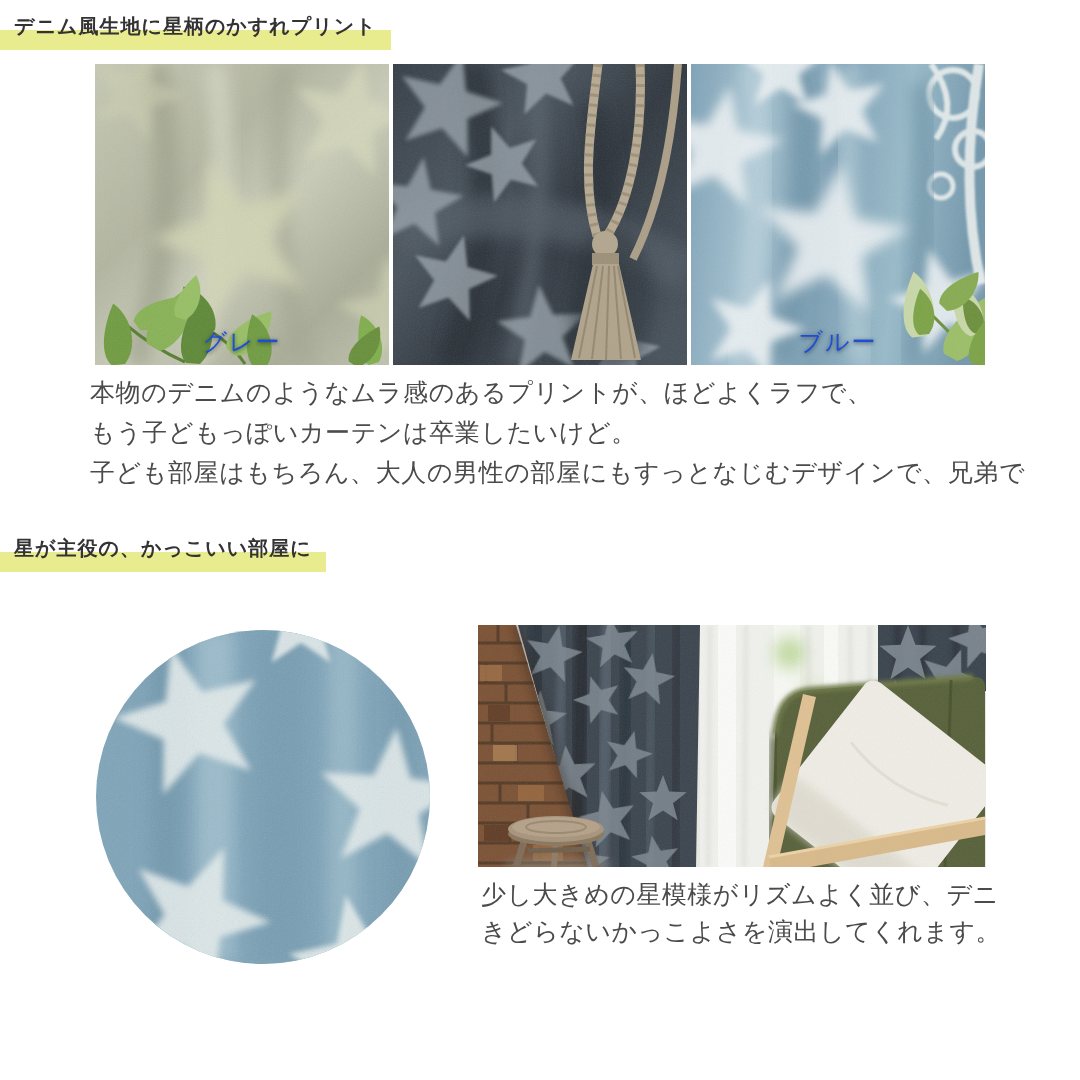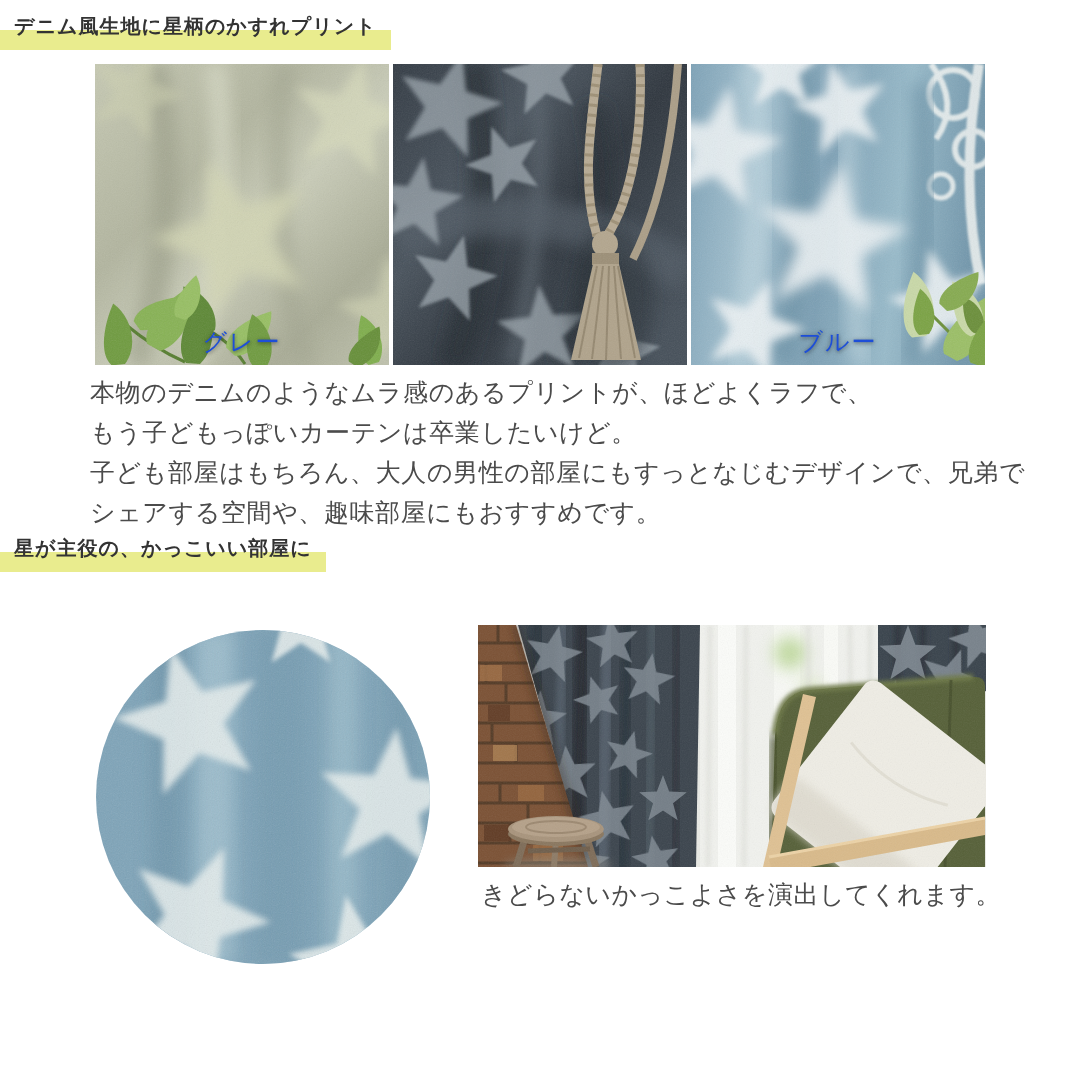--- a/index.html
+++ b/index.html
@@ -190,21 +190,20 @@
         <rect width="294" height="301" filter="url(#grain)" opacity="0.13"></rect>
       </svg>
       <figcaption class="swatch-label">ブルー</figcaption>
     </figure>
   </div>
 
   <div class="para p1">
     <span class="tline">本物のデニムのようなムラ感のあるプリントが、ほどよくラフで、</span>
     <span class="tline">もう子どもっぽいカーテンは卒業したいけど。</span>
     <span class="tline">子ども部屋はもちろん、大人の男性の部屋にもすっとなじむデザインで、兄弟で</span>
-    <span class="tline">シェアする空間や、趣味部屋にもおすすめです。</span>
   </div>
 
   <h2 class="heading h2"><span class="hl">星が主役の、かっこいい部屋に</span></h2>
 
   <div class="circle-photo">
     <svg viewBox="0 0 334 334">
       <rect width="334" height="334" fill="#7ea4b9"></rect>
       <rect x="100" y="0" width="38" height="334" fill="#a3c2d0" filter="url(#b8)" opacity=".8"></rect>
       <rect x="232" y="0" width="30" height="334" fill="#9fc0ce" filter="url(#b8)" opacity=".7"></rect>
       <rect x="55" y="0" width="30" height="334" fill="#6d94aa" filter="url(#b8)" opacity=".7"></rect>
@@ -353,16 +352,17 @@
         <ellipse cx="78" cy="209" rx="48" ry="12" fill="#8a775f"></ellipse>
         <ellipse cx="78" cy="204" rx="48" ry="13" fill="#a8947c"></ellipse>
         <ellipse cx="78" cy="202" rx="44" ry="10" fill="#b5a189"></ellipse>
         <ellipse cx="78" cy="202" rx="30" ry="6" fill="none" stroke="#9c8870" stroke-width="2"></ellipse>
       </g>
       <rect width="508" height="242" filter="url(#grain)" opacity="0.1"></rect>
     </svg>
   </div>
 
   <div class="para p2">
+    <span class="tline">少し大きめの星模様がリズムよく並び、デニ</span>
     <span class="tline">きどらないかっこよさを演出してくれます。</span>
   </div>
 
 </div>
 
 </body></html>

